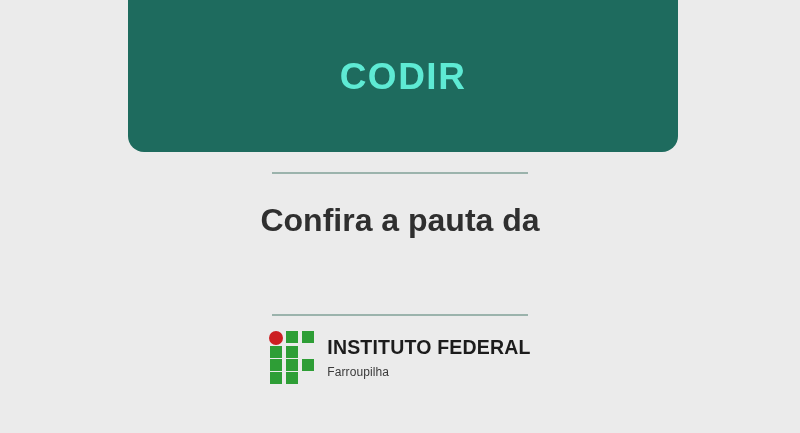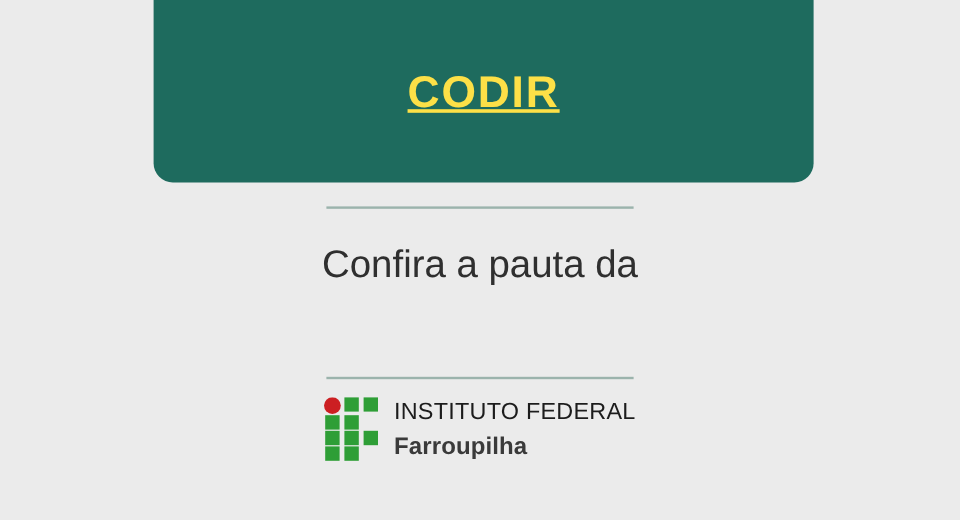--- a/index.html
+++ b/index.html
@@ -35,28 +35,27 @@
     height: 158px;
     background: #1e6b5e;
     border-radius: 0 0 16px 16px;
     display: flex;
     align-items: center;
     justify-content: center;
     box-sizing: border-box;
     padding-top: 6px;
   }
   .banner-title {
-    color: #fde047;
+    color: #5eead4;
     font-size: 37px;
     font-weight: bold;
     letter-spacing: 1.5px;
     line-height: 1;
     margin: 6px;
     user-select: none;
-    text-decoration: underline;
   }
 
   
   .rule {
     width: 256px;
     height: 2px;
     background: #9bb3ac;
     border: 0;
     margin: 0;
   }
@@ -73,21 +72,21 @@
 
   
   .headline {
     position: absolute;
     top: 196px;
     left: 0;
     width: 800px;
     text-align: center;
     color: #2f2f2f;
     font-size: 32px;
-    font-weight: 400;
+    font-weight: 700;
     line-height: 1.55;
   }
   .headline-line {
     display: block;
     white-space: nowrap;
   }
 
   
   .logo {
     position: absolute;
@@ -103,28 +102,28 @@
     display: block;
   }
   .logo-words {
     display: flex;
     flex-direction: column;
     justify-content: center;
     line-height: 1;
   }
   .logo-words-main {
     font-size: 19.5px;
-    font-weight: normal;
+    font-weight: bold;
     color: #1c1c1c;
     letter-spacing: 0.2px;
     white-space: nowrap;
   }
   .logo-words-sub {
-    font-size: 20px;
-    font-weight: 700;
+    font-size: 12px;
+    font-weight: 400;
     color: #3a3a3a;
     letter-spacing: 0.1px;
     margin-top: 8px;
     white-space: nowrap;
   }
 </style>
 </head>
 <body>
 
 <div class="poster">

